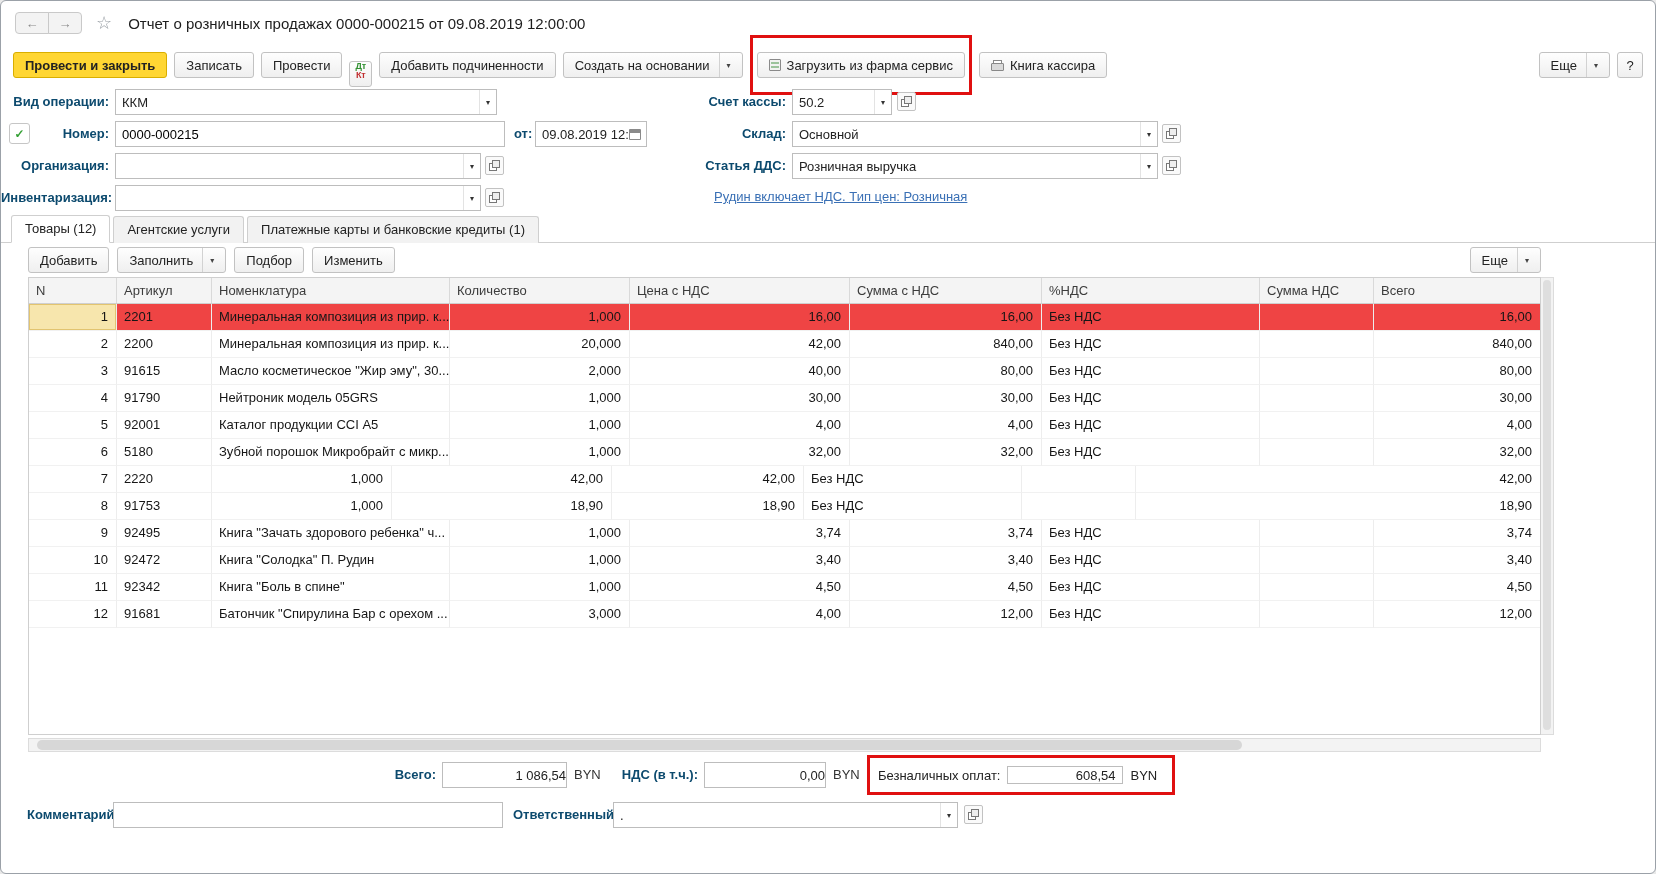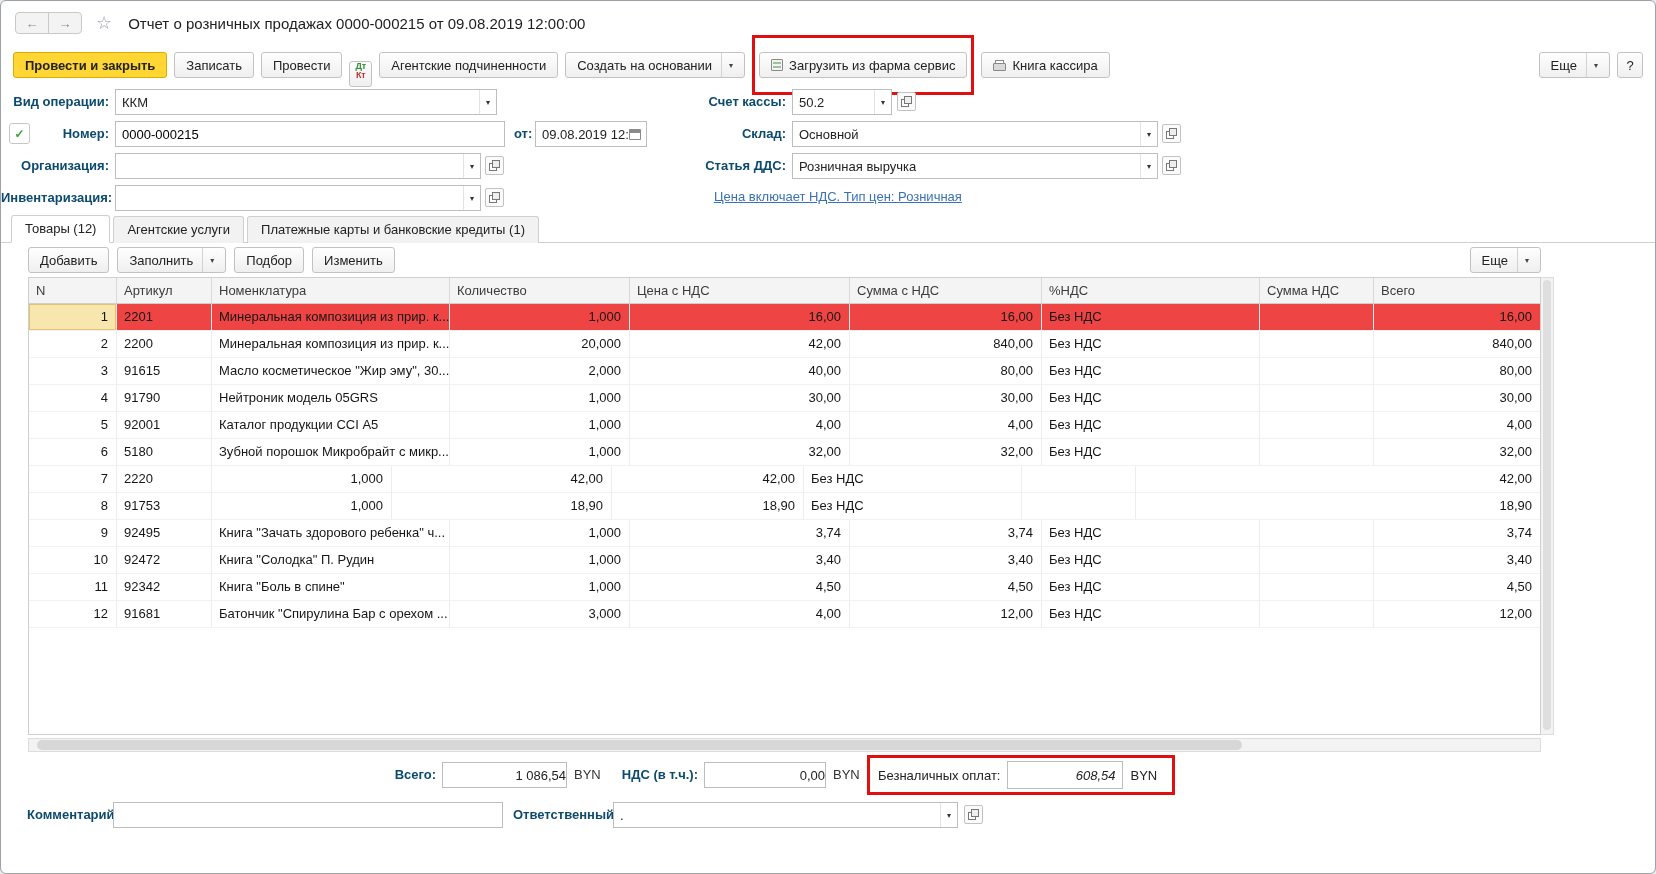--- a/index.html
+++ b/index.html
@@ -86,22 +86,22 @@
   .vthumb { position:absolute; top:2px; left:2px; right:2px; bottom:4px; background:#dedede; border-radius:4px; }
   .hscroll { margin:3px 0 0 27px; width:1513px; height:14px; background:#f3f3f3; border:1px solid #dcdcdc; position:relative; cursor:pointer; }
   .hthumb { position:absolute; left:8px; top:1px; height:10px; width:1205px; background:#d7d7d7; border-radius:5px; }
 
   
   .totals { position:relative; height:48px; }
   .totfld { justify-content:flex-end; padding-right:0; }
   .byn { position:absolute; height:26px; line-height:26px; color:#333; }
   .red-box-b { position:absolute; left:866px; top:3px; width:308px; height:40px; border:3px solid #e01010;
                display:flex; align-items:center; padding-left:8px; gap:7px; }
-  .red-box-b .fld2 { position:relative; width:116px; height:28px; border:1px solid #bdbdbd; background:#fff;
-                     display:flex; align-items:center; justify-content:flex-end; padding-right:7px;font-style:italic; }
+  .red-box-b .fld2 { position:relative; width:116px; height:18px; border:1px solid #bdbdbd; background:#fff;
+                     display:flex; align-items:center; justify-content:flex-end; padding-right:7px; }
   .footer { position:relative; height:34px; }
 </style>
 </head>
 <body>
 
 <div class="window">
 
   <div class="titlebar">
     <div class="nav-group">
       <div class="nav-btn back">
@@ -116,21 +116,21 @@
   </div>
 
   <div class="toolbar">
     <button class="btn primary">Провести и закрыть</button>
     <button class="btn">Записать</button>
     <button class="btn">Провести</button>
     <button class="btn dtkt">
       <span class="dt">Дт</span>
       <span class="kt">Кт</span>
     </button>
-    <button class="btn">Агентские подчиненности</button>
+    <button class="btn">Добавить подчиненности</button>
     <button class="btn">
       <span>Создать на основании</span>
       <span class="caret">▾</span>
     </button>
     <span class="red-box">
       <button class="btn">
         <span class="load-ico"></span>
         <span>Загрузить из фарма сервис</span>
       </button>
     </span>
@@ -198,21 +198,21 @@
       </div>
 
     <span class="lab r" style="left:0;width:108px;top:100px">Инвентаризация:</span>
     <div class="fld" style="left:114px;top:100px;width:366px">
       <span class="val"></span>
       <span class="car">▾</span>
     </div>
     <div class="open-btn" style="left:484px;top:103px">
         <span class="open-ico"></span>
       </div>
-    <span class="lnk" style="left:713px;top:104px">Цена включает НДС. Тип цен: Розничная</span>
+    <span class="lnk" style="left:713px;top:104px">Рудин включает НДС. Тип цен: Розничная</span>
   </div>
 
   <div class="tabbar">
     <div class="tab active">Товары (12)</div>
     <div class="tab">Агентские услуги</div>
     <div class="tab">Платежные карты и банковские кредиты (1)</div>
   </div>
 
   <div class="tbl-toolbar">
     <button class="btn">Добавить</button>

